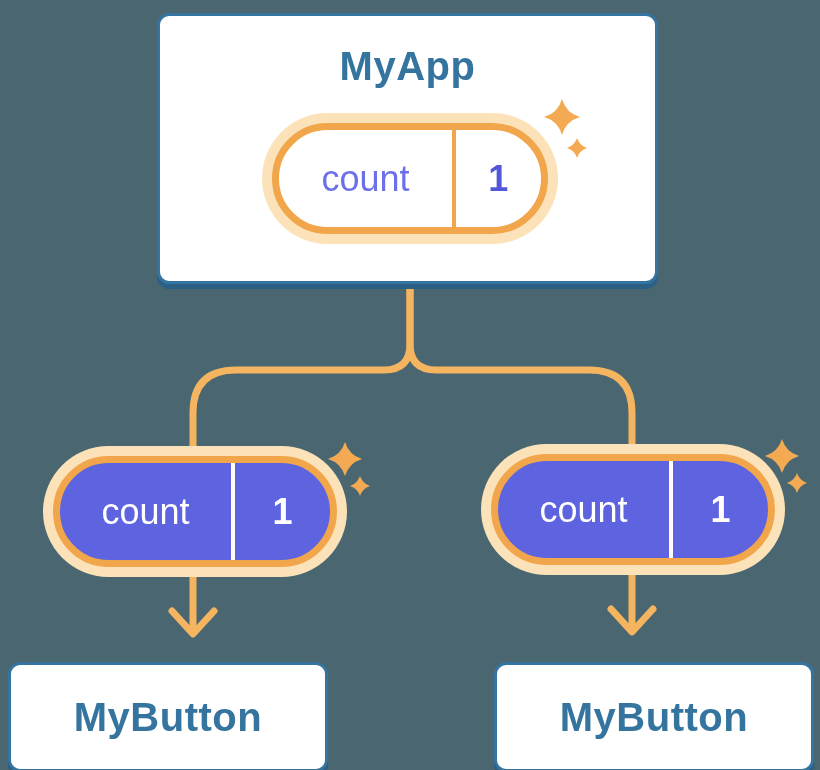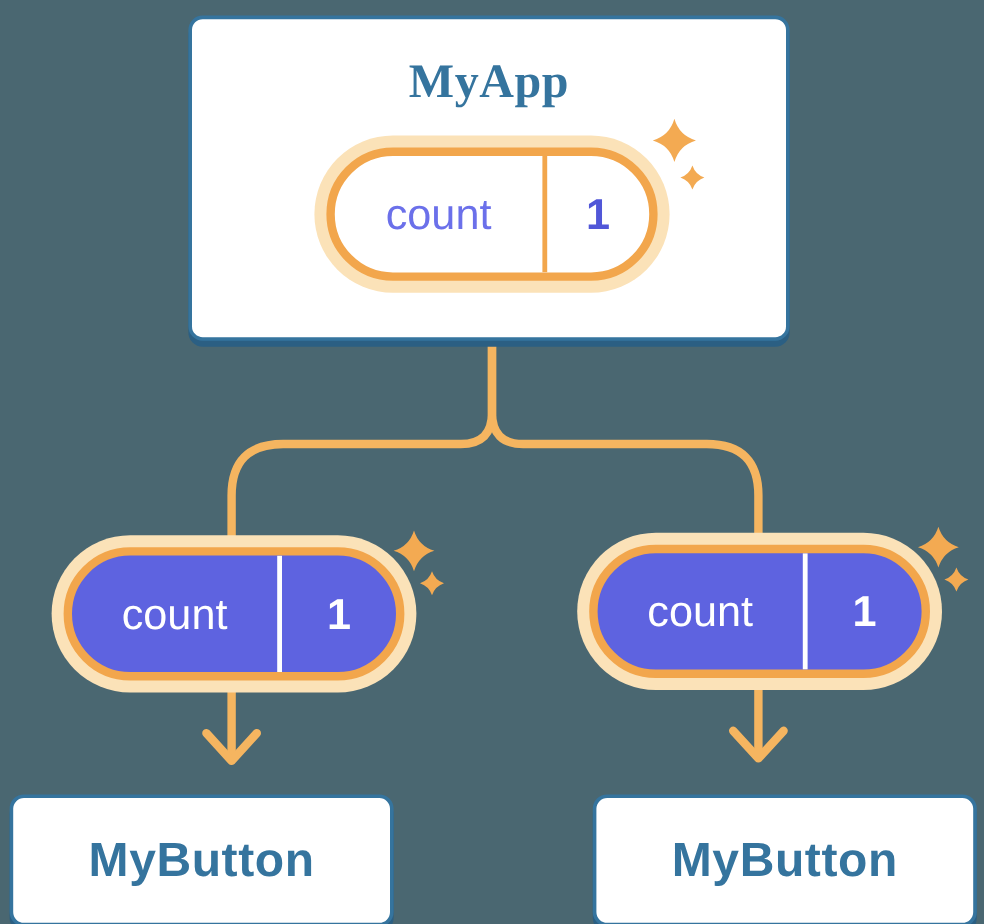--- a/index.html
+++ b/index.html
@@ -31,21 +31,21 @@
   }
   .card-title {
     color: #35749E;
     font-size: 40px;
     font-weight: 600;
     letter-spacing: 0.5px;
     white-space: nowrap;
     text-align: center;
   }
   .root-card { left: 157px; top: 13px; width: 501px; height: 271px; }
-  .root-card .card-title { margin-top: 28px; font-family: Liberation Serif, serif; }
+  .root-card .card-title { margin-top: 28px; }
 
   .leaf-card {
     display: flex;
     align-items: center;
     justify-content: center;
     width: 320px; height: 110px;
     top: 662px;
   }
   .leaf-card.left  { left: 8px; }
   .leaf-card.right { left: 494px; }

